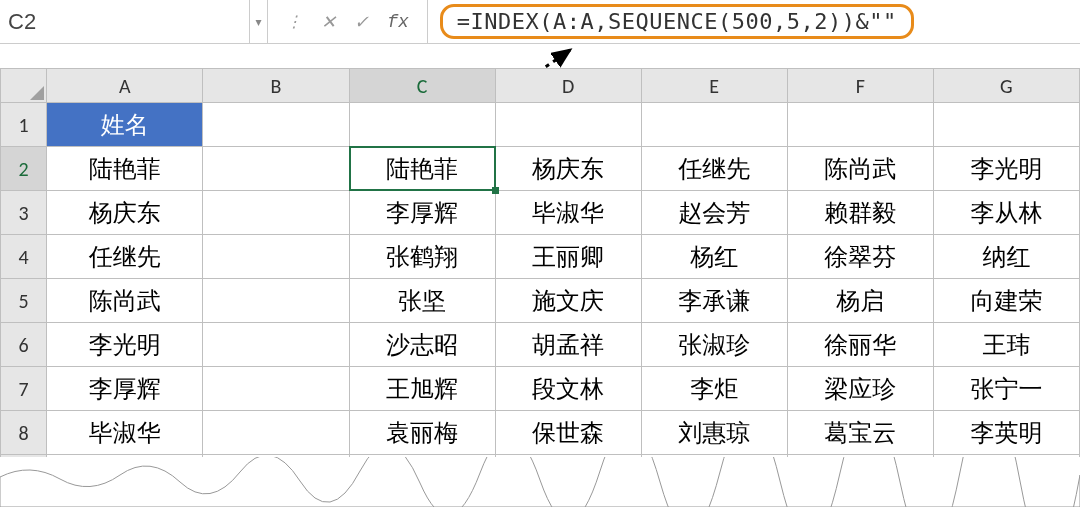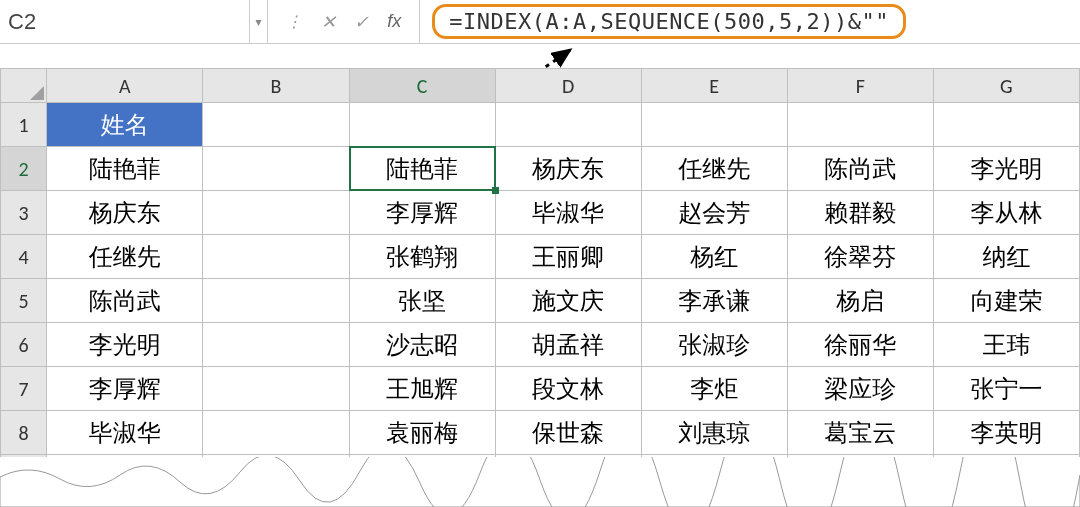--- a/index.html
+++ b/index.html
@@ -41,21 +41,21 @@
   .fb-icons {
     display: flex;
     align-items: center;
     gap: 18px;
     padding: 0 18px;
     color: #999;
     font-size: 18px;
     border-right: 1px solid #ccc;
   }
   .fb-icons span { font-style: italic; }
-  .fb-icons .fx { font-style: italic; font-family: Liberation Sans, sans-serif; color:#666; }
+  .fb-icons .fx { font-style: italic; font-family: Liberation Mono, monospace; color:#666; }
   .fb-icons .dots { font-size: 16px; letter-spacing: 1px; }
   .formula-input-wrap {
     flex: 1;
     display: flex;
     align-items: center;
     padding: 4px 8px 4px 12px;
   }
   .formula-highlight {
     border: 3px solid #e88b1a;
     border-radius: 14px;

